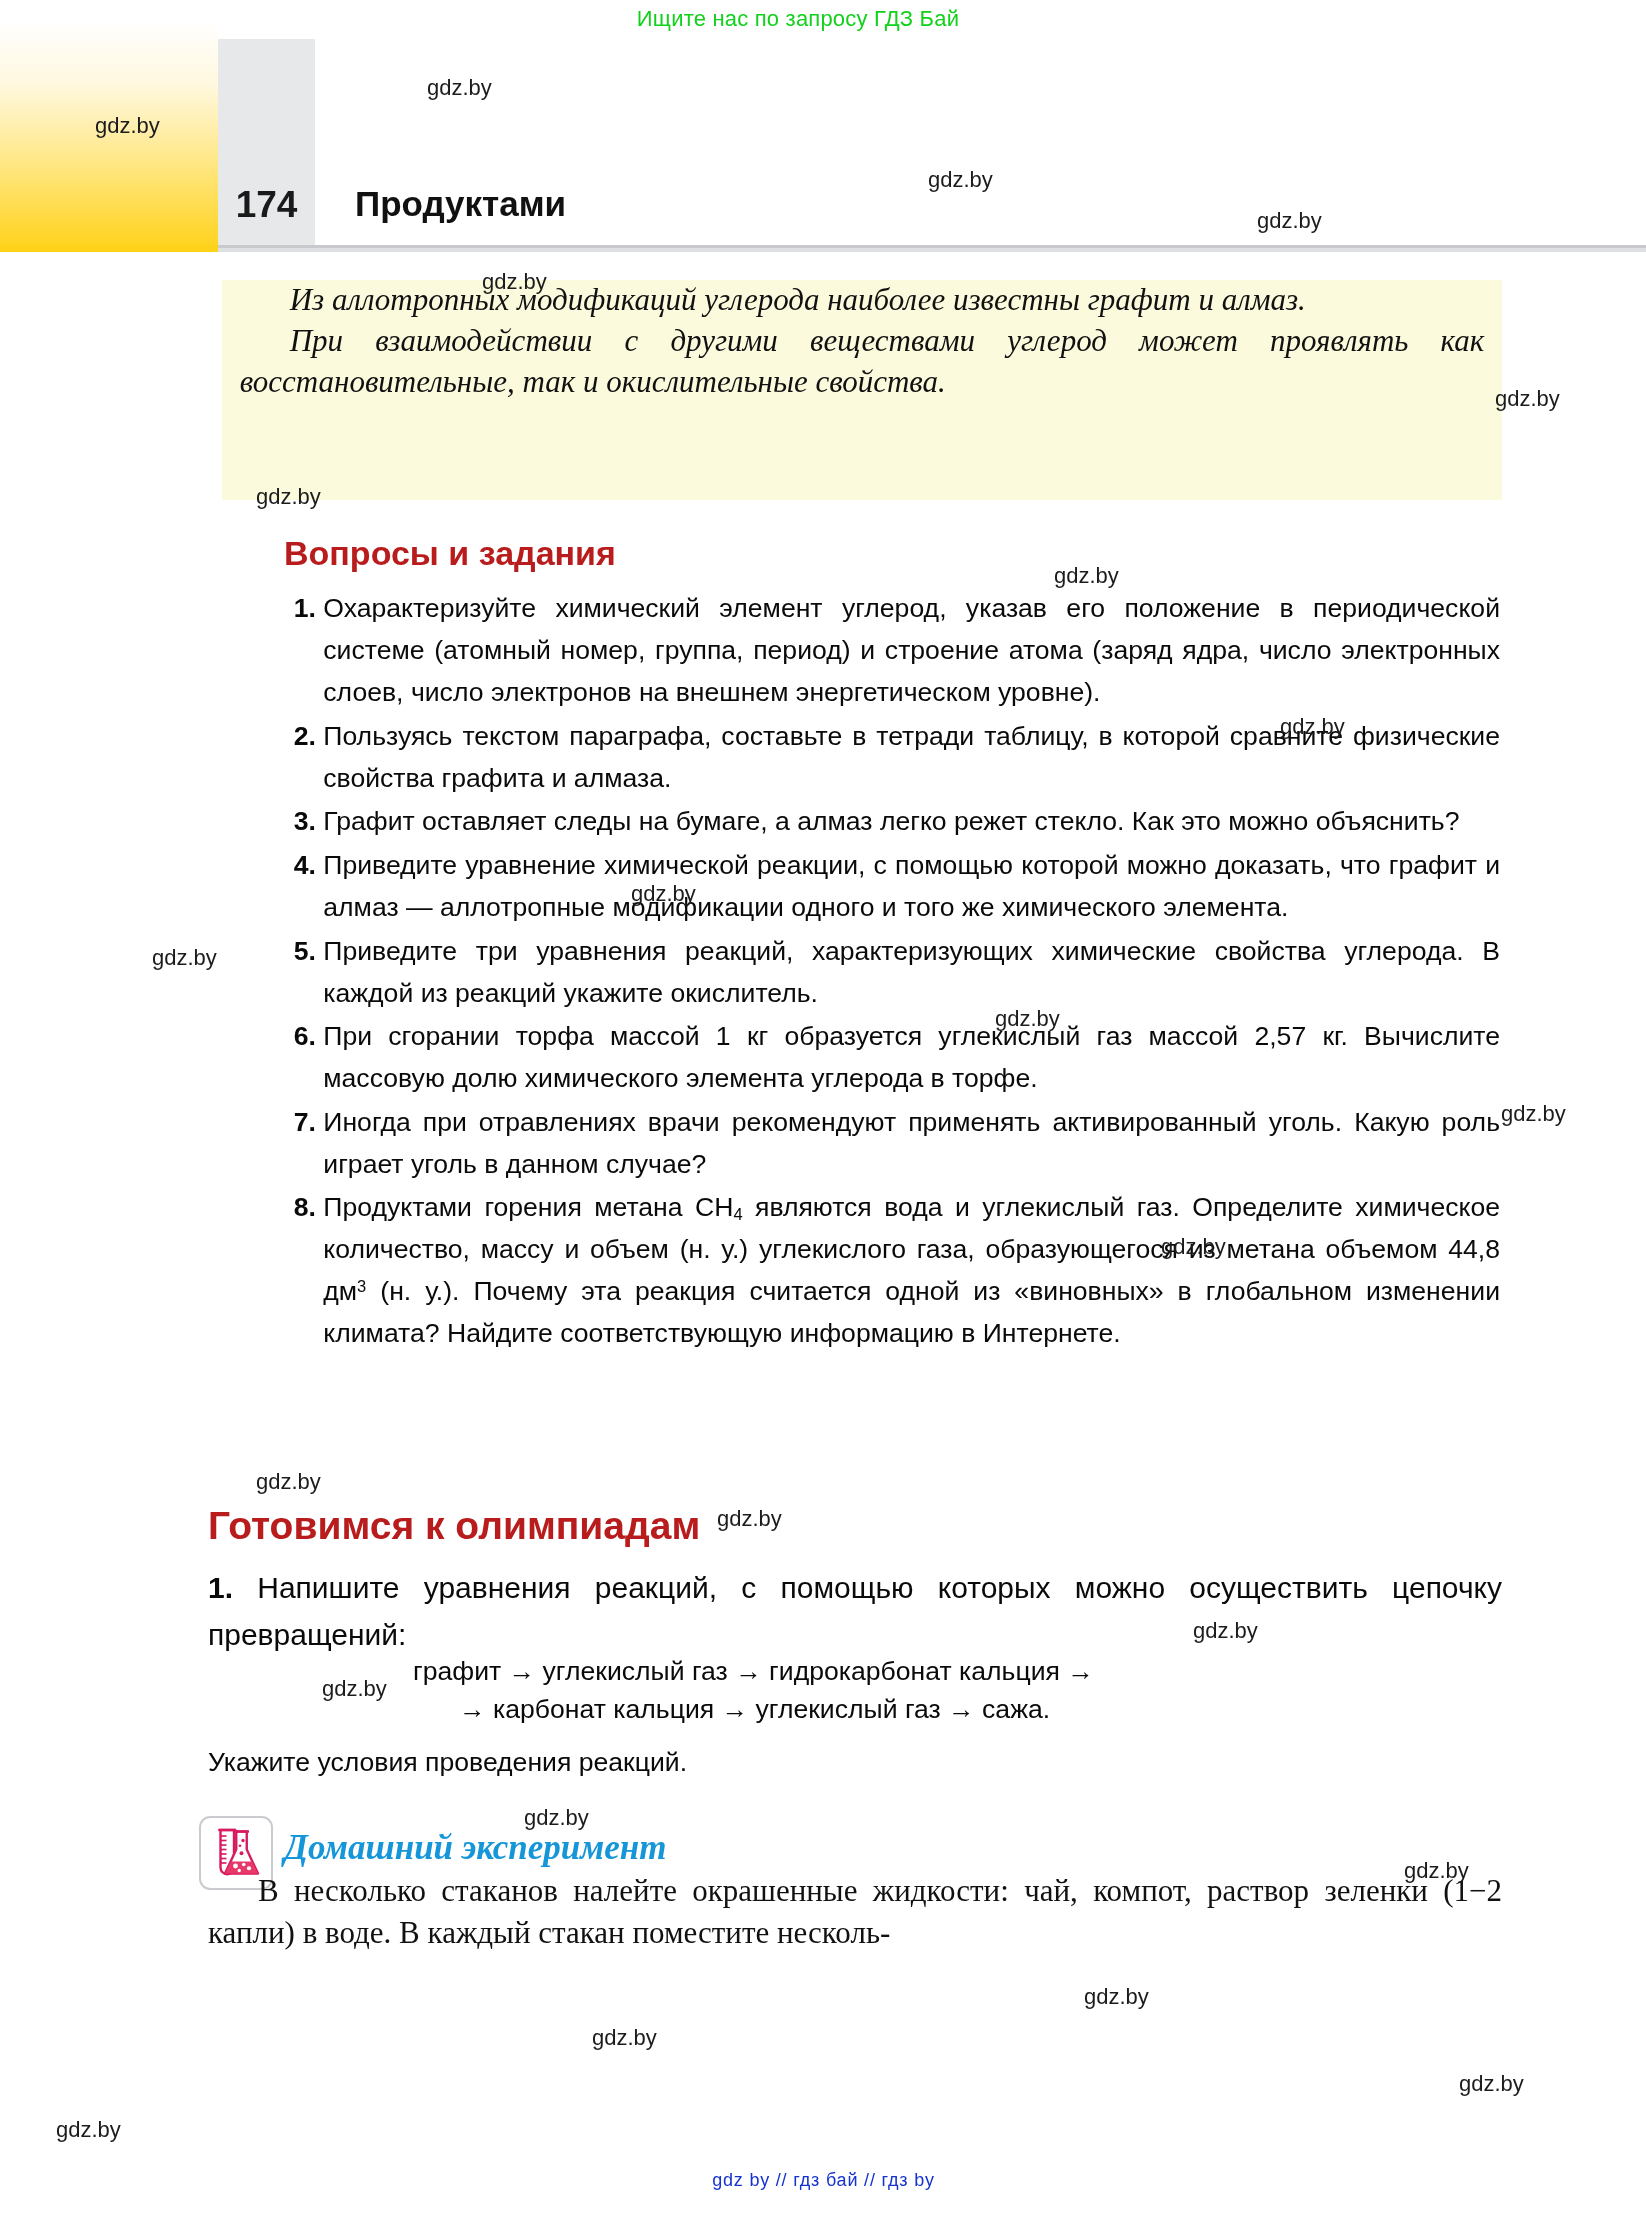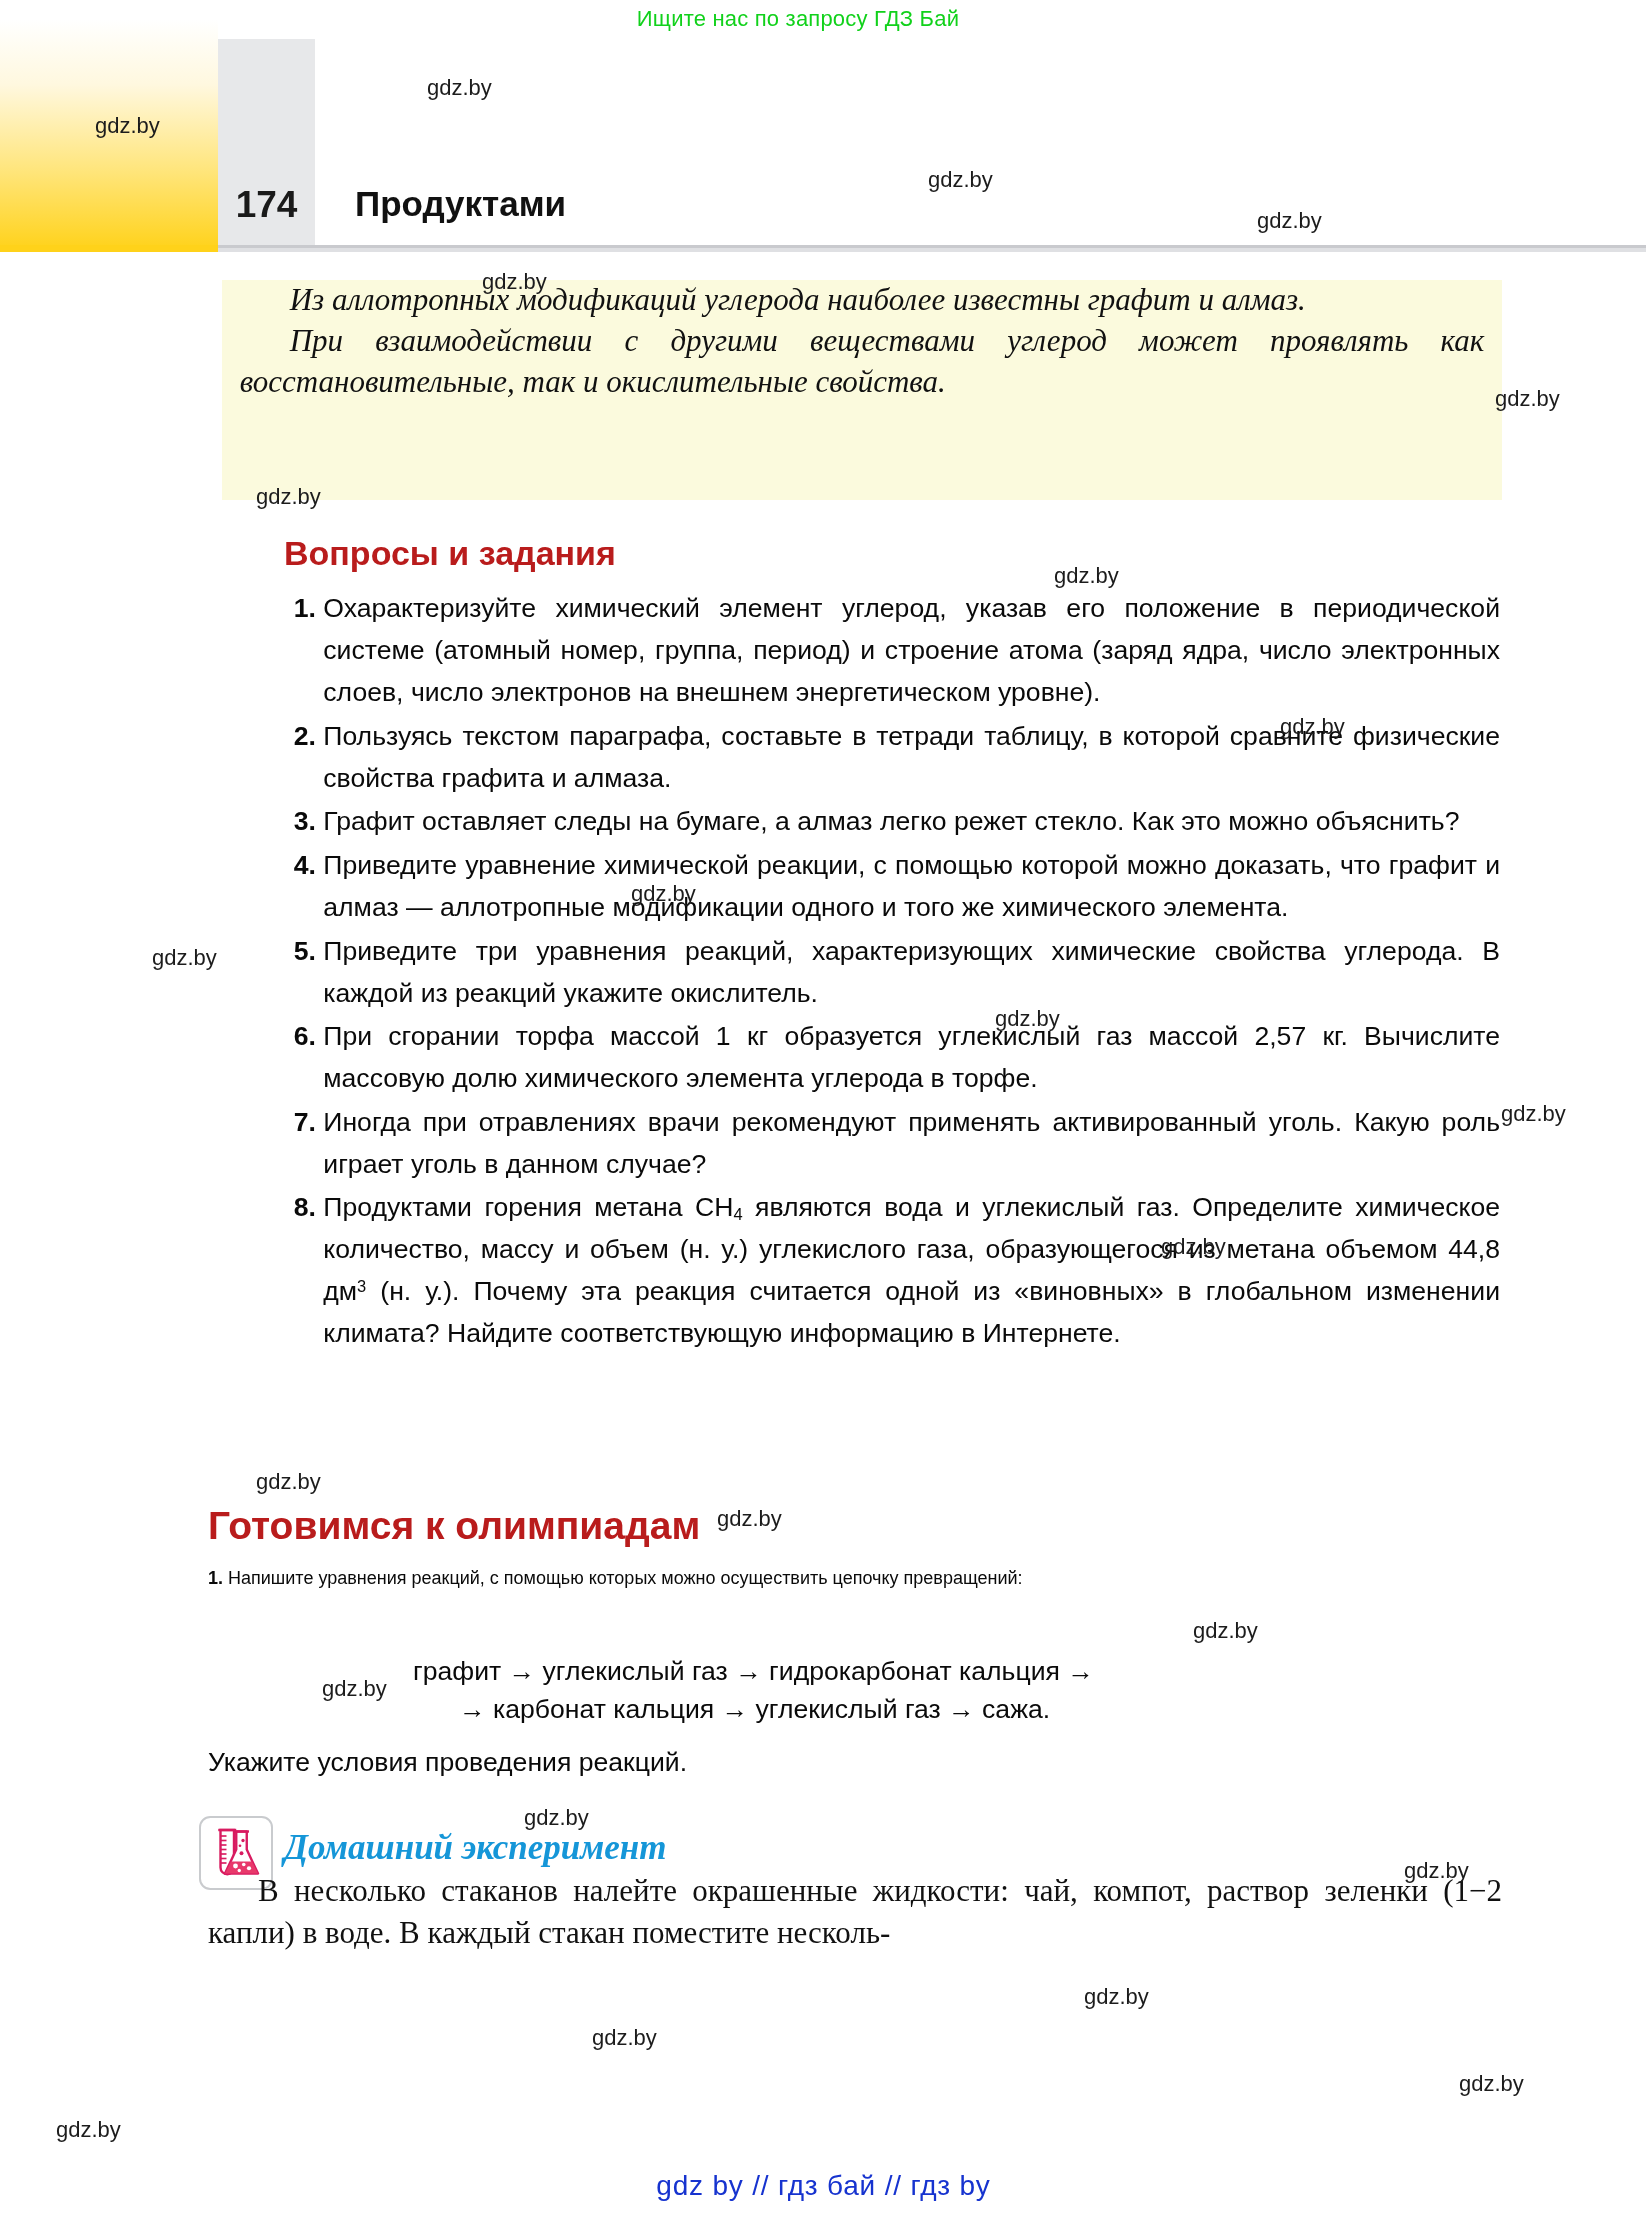--- a/index.html
+++ b/index.html
@@ -107,21 +107,21 @@
     color:#0a0a0a;
     text-align:justify;
     -webkit-hyphens:none;hyphens:none;
   }
   .q-body sub{font-size:.62em;vertical-align:-.22em;}
   .q-body sup{font-size:.62em;vertical-align:.48em;}
   
   #olympiad-item{
     position:absolute;left:208px;top:1564px;width:1294px;
     font-family:"Liberation Sans", sans-serif;
-    font-size:18px;line-height:1.58;color:#0a0a0a;
+    font-size:30px;line-height:1.58;color:#0a0a0a;
     text-align:justify;
   }
   #olympiad-item .ol-num{font-weight:bold;}
   .chain-line{
     position:absolute;
     font-family:"Liberation Sans", sans-serif;
     font-size:26.6px;color:#0a0a0a;
     white-space:nowrap;
   }
   #chain-line-1{left:413px;top:1656px;}
@@ -149,21 +149,21 @@
     position:absolute;left:208px;top:1870px;width:1294px;
     font-family:"Liberation Serif", serif;
     font-size:31px;line-height:1.34;color:#111;
     text-align:justify;text-indent:50px;
     -webkit-hyphens:none;hyphens:none;
   }
   
   #footer{
     position:absolute;left:0;top:2170px;width:1647px;text-align:center;
     font-family:"Liberation Sans", sans-serif;
-    font-size:28px;color:#1633cf;letter-spacing:0.8px;
+    font-size:18px;color:#1633cf;letter-spacing:0.8px;
   }
   
   .wm{
     position:absolute;
     font-family:"Liberation Sans", sans-serif;
     color:#1c1c1c;
     white-space:nowrap;
     pointer-events:none;
   }
 </style>

